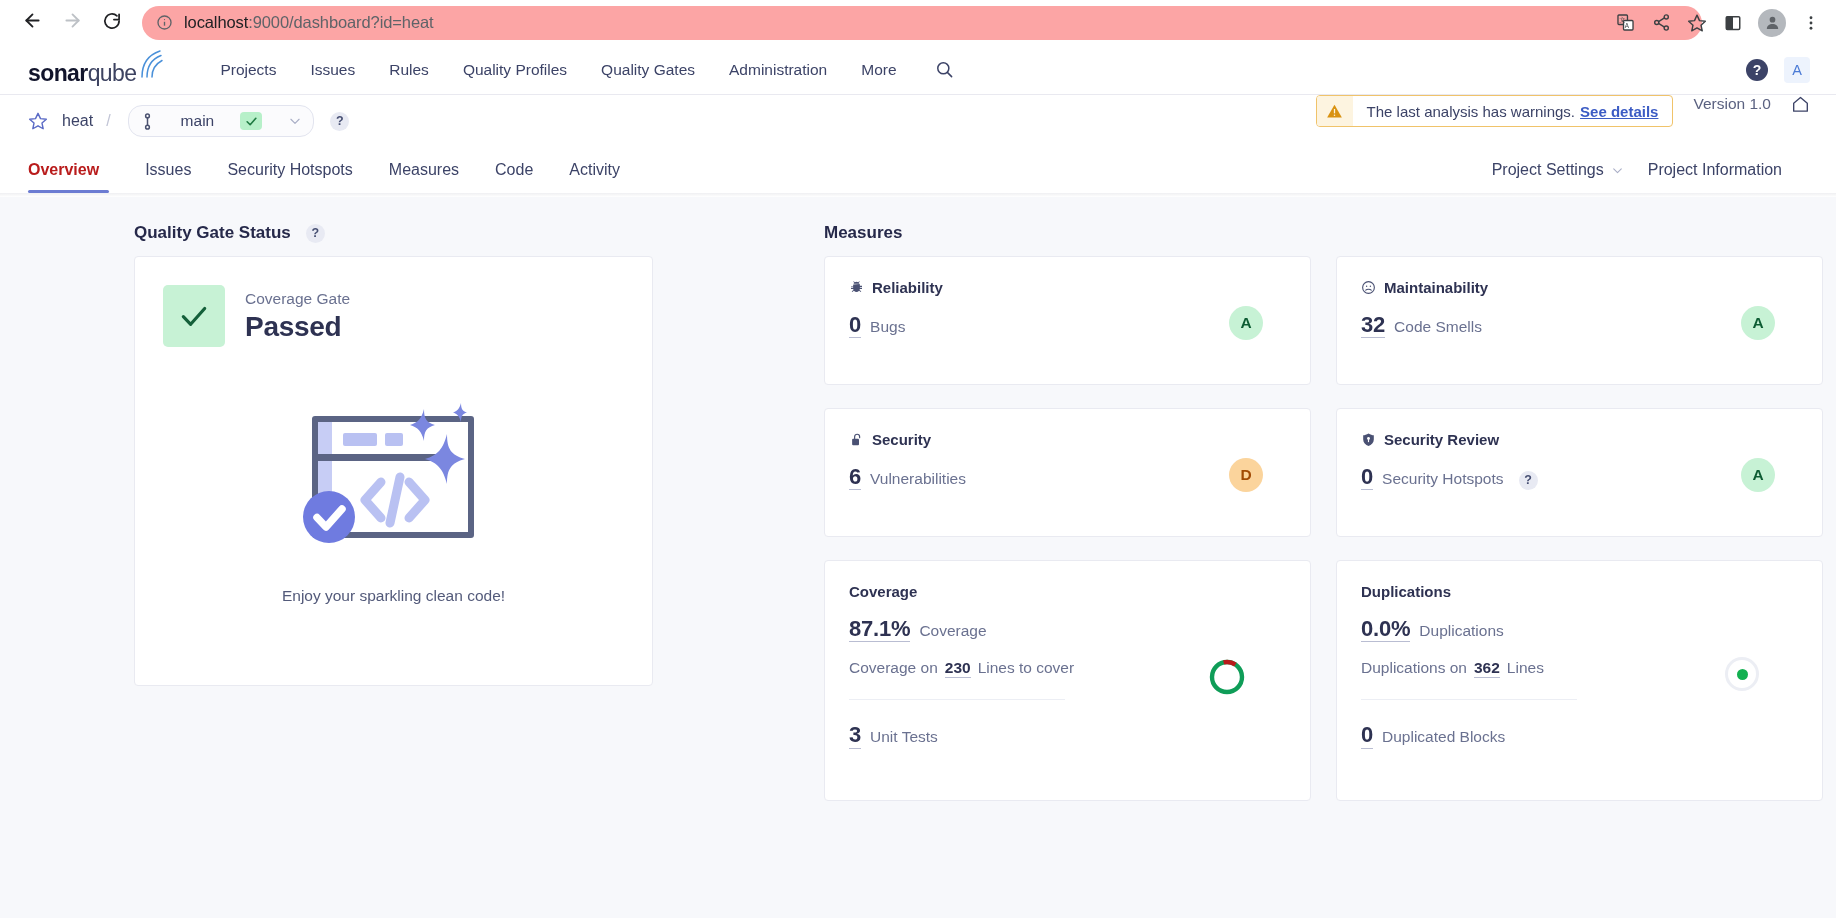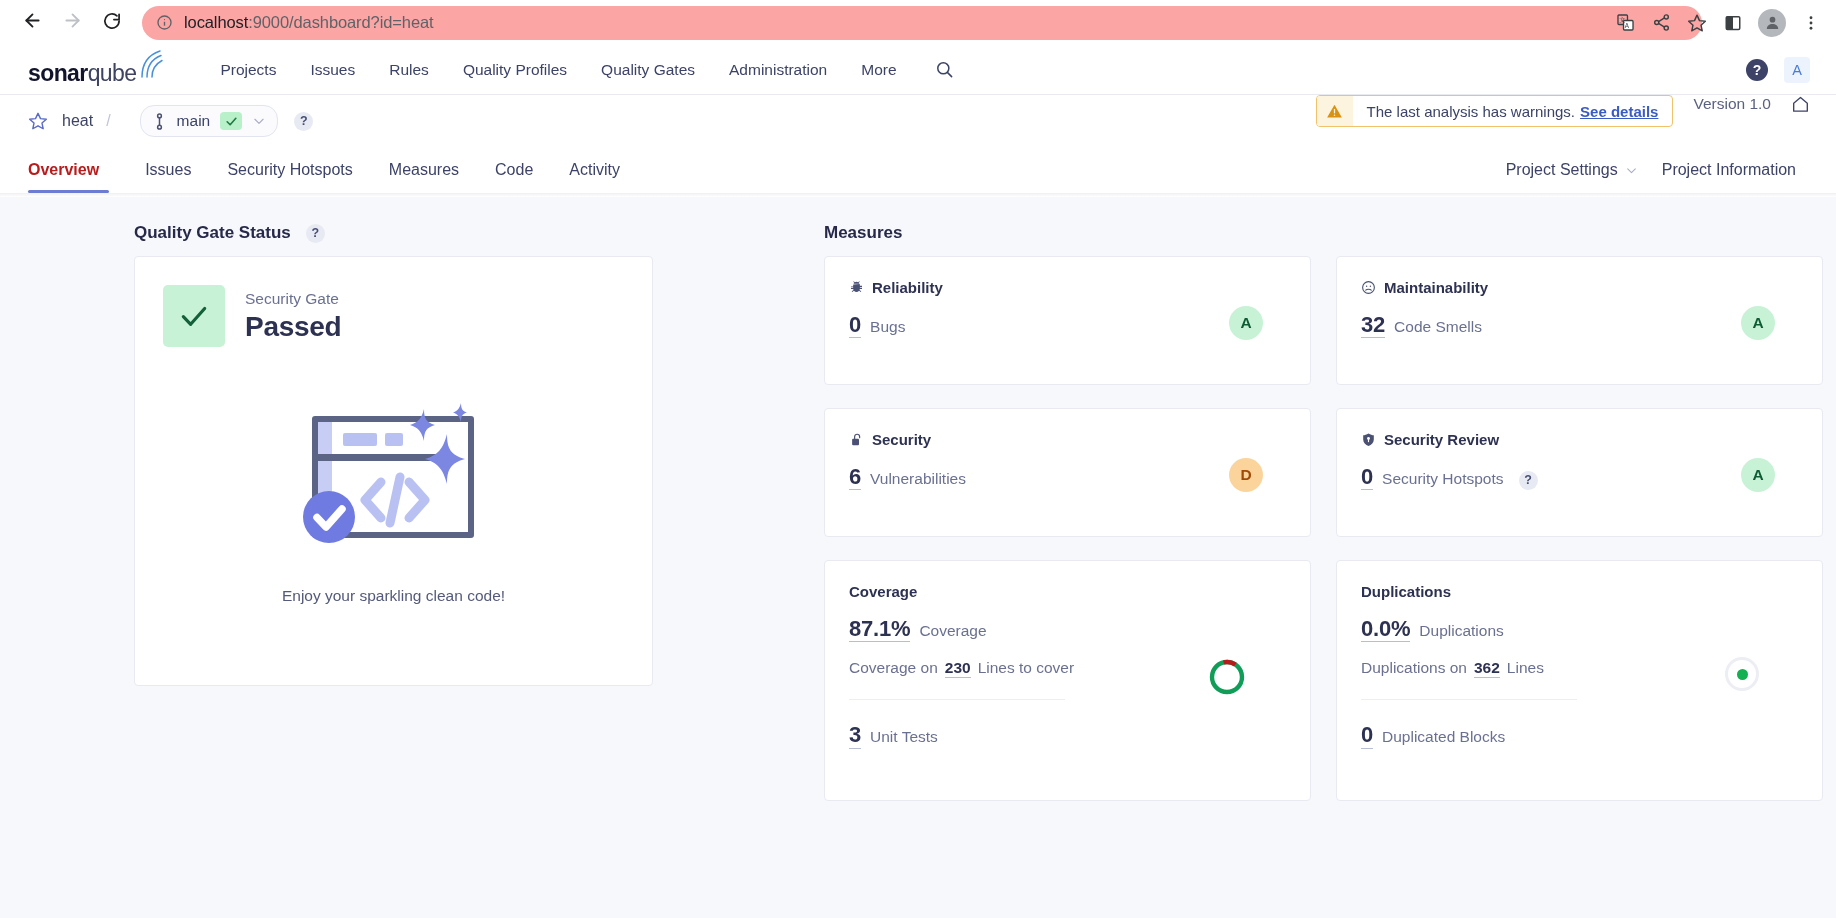--- a/index.html
+++ b/index.html
@@ -133,27 +133,27 @@
   }
   .proj-row {
     height: 52px;
     display: flex; align-items: center;
     gap: 10px;
   }
   .star-ico { color: #5b6bc6; display: flex; margin-right: 4px; }
   .crumb { font-size: 16px; color: #3c4367; }
   .crumb-sep { color: #c2c5d6; font-size: 16px; margin: 0 3px; }
   .branch-pill {
-    display: flex; align-items: center; gap: 10px;
+    display: flex; align-items: center; gap: 26px;
     height: 32px;
     padding: 0 11px;
     border: 1px solid #e2e4ef;
     background: #fbfbfd;
     border-radius: 14px;
-    margin-left: 16px;
+    margin-left: 4px;
   }
   .branch-ico { color: #4b5270; display: flex; }
   .branch-name { font-size: 15.5px; color: #3c4367; }
   .branch-check {
     width: 22px; height: 18px; border-radius: 4px;
     background: #b7f0c9;
     display: flex; align-items: center; justify-content: center;
     color: #1f7a42;
   }
   .chev { color: #a9aec6; display: flex; }
@@ -217,21 +217,21 @@
   .tab.active::after {
     content: "";
     position: absolute;
     left: 0; right: 12px; bottom: 0;
     height: 3px;
     background: #6c7cd2;
     border-radius: 2px;
   }
   .tab:first-child.active::after { left: 0; right: 8px; }
   .tabs-right {
-    position: absolute; right: 12px; top: 0; height: 46px;
+    position: absolute; right: 26px; top: 0; height: 46px;
     display: flex; align-items: center; gap: 24px;
   }
   .tabs-right .tab-link {
     font-size: 16px; color: #3c4367;
     display: flex; align-items: center; gap: 7px;
     white-space: nowrap;
   }
   .header-shadow {
     height: 4px;
     background: linear-gradient(to bottom, rgba(30,35,70,0.07), rgba(30,35,70,0));
@@ -592,21 +592,21 @@
       </div>
 
       <div class="qg-card">
         <div class="qg-top">
           <div class="qg-badge">
             <svg width="32" height="32" viewBox="0 0 24 24" fill="none" stroke="currentColor" stroke-width="2.4" stroke-linecap="round" stroke-linejoin="round">
                 <polyline points="4 12.5 9.5 18.2 20 6.4"></polyline>
               </svg>
           </div>
           <div>
-            <div class="qg-label">Security Gate</div>
+            <div class="qg-label">Coverage Gate</div>
             <div class="qg-status">Passed</div>
           </div>
         </div>
 
         <div class="qg-illus">
           <svg width="218" height="180" viewBox="0 0 218 180" fill="none">
 
             <path d="M30 38 H186 V154 H30 Z" stroke="#5b6484" stroke-width="6" fill="none" stroke-linejoin="round"></path>
 
             <rect x="33" y="41" width="14" height="110" fill="#c7cdf5"></rect>

